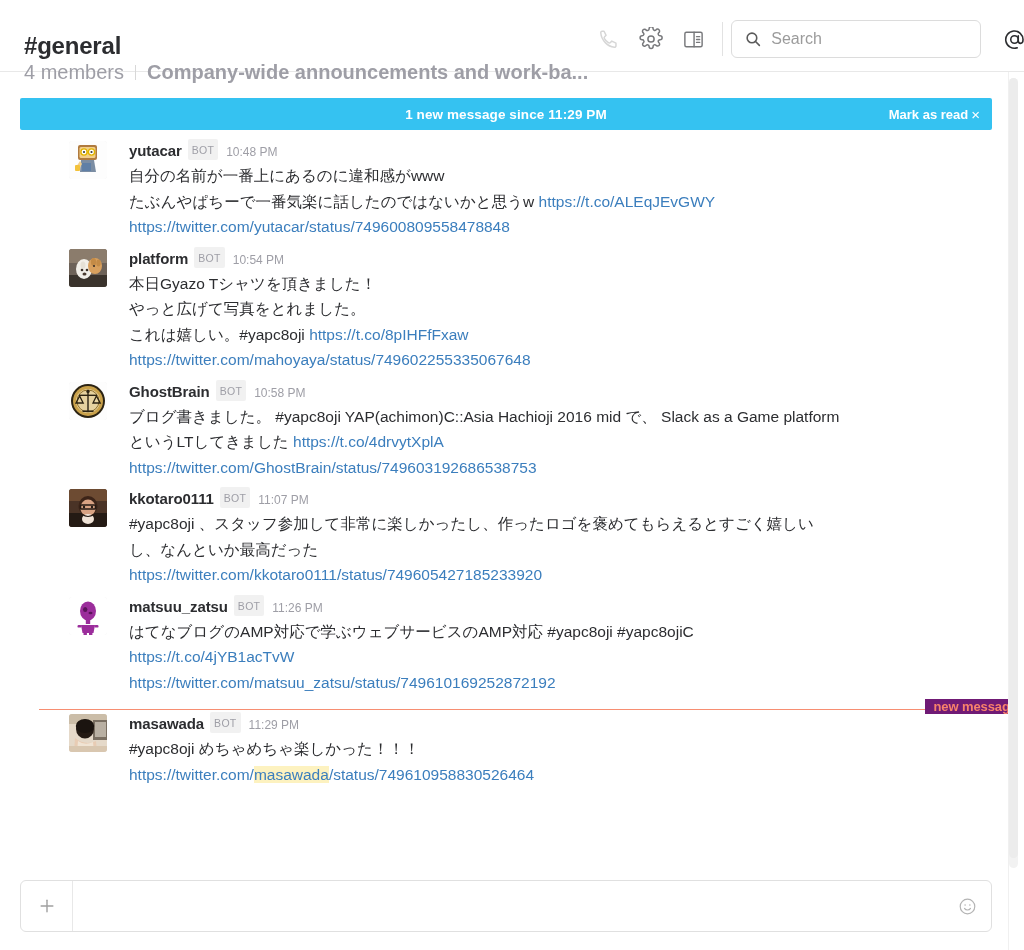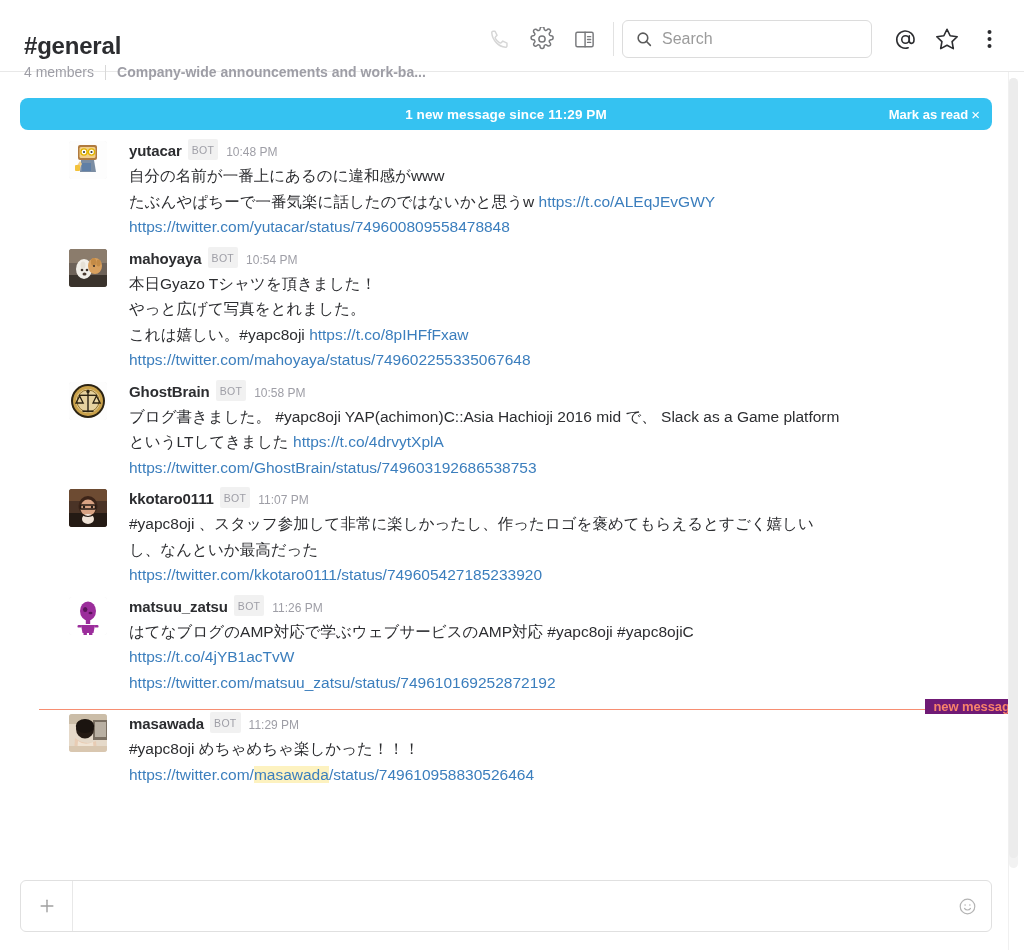--- a/index.html
+++ b/index.html
@@ -20,21 +20,21 @@
     display: flex;
     align-items: flex-start;
     padding: 10px 14px 0 24px;
   }
   .chan-block { flex: 0 0 auto; padding-top: 2px; margin-top: 20px; }
   .chan-title {
     font-size: 24px; font-weight: bold; color: #2c2d30;
     letter-spacing: -0.2px; line-height: 28px;
   }
   .chan-meta {
-    margin-top: 3px; font-size: 14px; color: #9e9ea6;
+    margin-top: 3px; font-size: 20px; color: #9e9ea6;
     display: flex; align-items: center; line-height: 18px;
     white-space: nowrap;
   }
   .chan-meta .sep {
     display: inline-block; width: 1px; height: 15px;
     background: #d8d8d8; margin: 0 11px;
   }
   .chan-topic { color: #9e9ea6; font-weight: bold; }
 
   .head-right {
@@ -55,21 +55,21 @@
     background: #fff;
   }
   .search-box .s-ico { margin-right: 9px; display:flex; }
   .search-ph { font-size: 16px; color: #9b9b9b; }
   .head-right .after { display: flex; align-items: center; margin-left: 12px; }
 
   
   .banner {
     position: absolute; left: 20px; top: 98px;
     width: 972px; height: 32px;
-    background: #35c2f1; border-radius: 8px;
+    background: #35c2f1; border-radius: 2px;
     display: flex; align-items: center; justify-content: center;
     color: #fff;
   }
   .banner-text { font-size: 13.5px; font-weight: bold; letter-spacing: .1px; }
   .banner-right {
     position: absolute; right: 12px; top: 0; height: 32px;
     display: flex; align-items: center; gap: 3px;
   }
   .mark-read { font-size: 13px; color: #fff; font-weight: bold; cursor: pointer; }
   .banner-x { font-size: 15px; color: #fff; cursor: pointer; line-height: 1; }
@@ -274,21 +274,21 @@
         <ellipse cx="26" cy="17" rx="7" ry="8" fill="#d8a05e"></ellipse>
         <ellipse cx="24.5" cy="13" rx="2.6" ry="4" fill="#c48b46"></ellipse>
         <ellipse cx="29.5" cy="14" rx="2.2" ry="3.4" fill="#c48b46"></ellipse>
         <ellipse cx="14" cy="16" rx="2.5" ry="3.6" fill="#e6e1d6"></ellipse>
         <circle cx="13" cy="21" r="1.3" fill="#3b3028"></circle>
             <circle cx="18" cy="21" r="1.3" fill="#3b3028"></circle>
         <ellipse cx="15.5" cy="25" rx="2" ry="1.5" fill="#4a3b30"></ellipse>
         <circle cx="25" cy="17" r="1.1" fill="#3b3028"></circle>
         </svg>
         </div>
-        <div class="msg-head"><span class="author">mahoyaya</span><span class="bot-tag">BOT</span><span class="time">10:54 PM</span></div>
+        <div class="msg-head"><span class="author">platform</span><span class="bot-tag">BOT</span><span class="time">10:54 PM</span></div>
         <div class="msg-body">
           <span class="ln"><span>本日Gyazo Tシャツを頂きました！</span></span>
           <span class="ln"><span>やっと広げて写真をとれました。</span></span>
           <span class="ln"><span>これは嬉しい。#yapc8oji </span><a class="link">https://t.co/8pIHFfFxaw</a></span>
           <span class="ln"><a class="link">https://twitter.com/mahoyaya/status/749602255335067648</a></span>
         </div>
       </div>
       <div class="msg">
         <div class="avatar">
           <svg viewBox="0 0 38 38">

